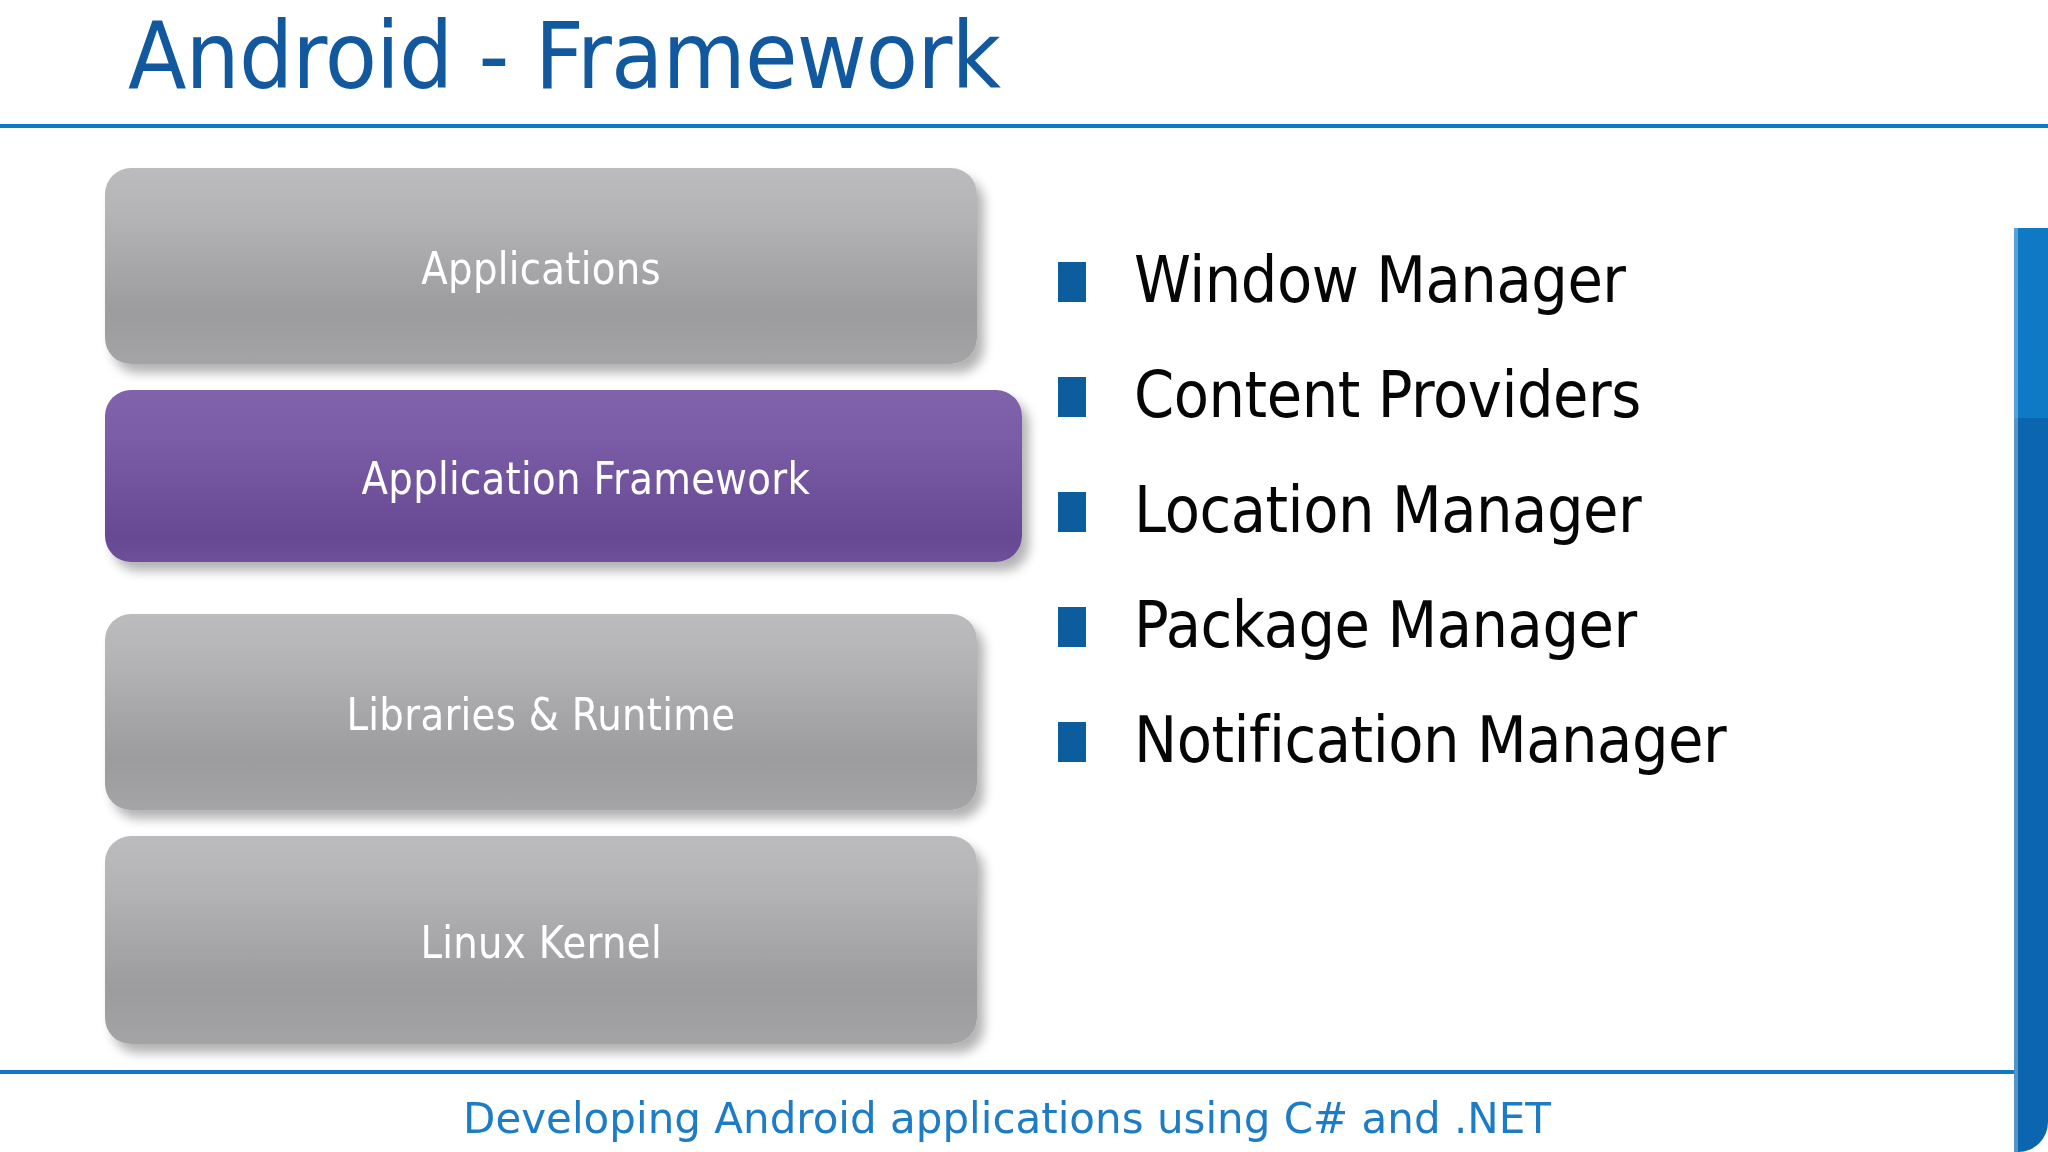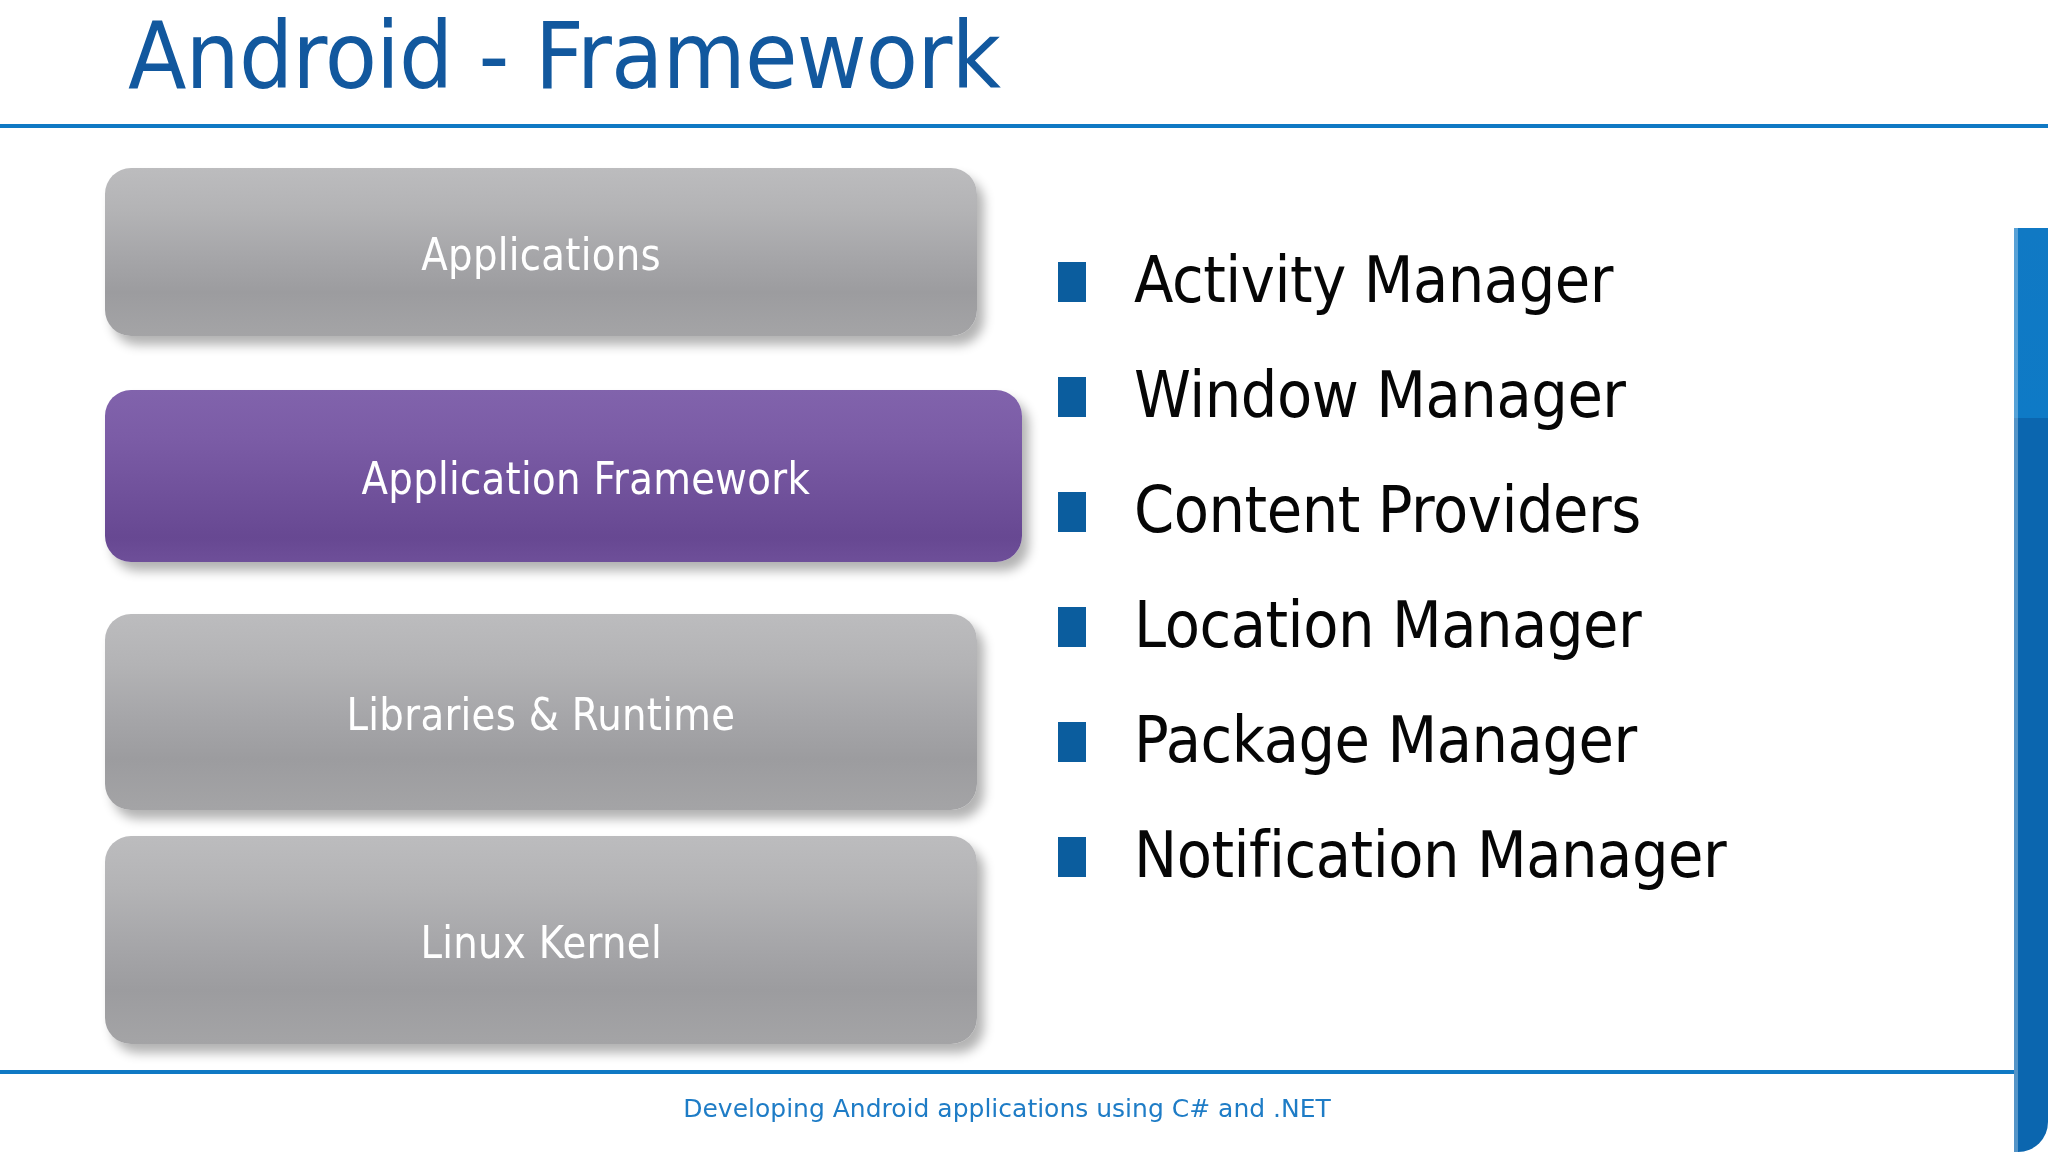--- a/index.html
+++ b/index.html
@@ -83,21 +83,21 @@
     font-family: "DejaVu Sans", sans-serif;
     font-size: 44px;
     font-weight: 400;
     color: #ffffff;
     white-space: nowrap;
     transform: scaleX(0.88);
     letter-spacing: 0.3px;
     position: relative;
     top: 2px;
   }
-  #box-0 { top: 0px;   height: 168px; }
+  #box-0 { top: 0px;   height: 196px; }
   #box-1 { top: 222px; height: 172px; padding-left: 45px; }
   #box-2 { top: 446px; height: 196px; }
   #box-3 { top: 668px; height: 208px; }
 
   
   #bullets {
     position: absolute;
     left: 1058px;
     top: 222px;
     width: 900px;
@@ -164,21 +164,21 @@
     height: 4px;
     background: #1079C4;
   }
   #footer-text {
     position: absolute;
     left: 0;
     top: 1094px;
     width: 2014px;
     text-align: center;
     font-family: "DejaVu Sans", sans-serif;
-    font-size: 25px;
+    font-size: 42px;
     font-weight: 400;
     color: #1E7CC6;
     white-space: nowrap;
   }
 </style>
 </head>
 <body>
 
 <div id="slide">
 
@@ -201,24 +201,20 @@
     </div>
 
     <div class="layer-box gray" id="box-3">
       <span class="layer-label">Linux Kernel</span>
     </div>
 
   </div>
 
   <div id="bullets">
 
-    <div class="bullet-row">
-      <span class="bullet-marker"></span>
-      <span class="bullet-text">Activity Manager</span>
-    </div>
 
     <div class="bullet-row">
       <span class="bullet-marker"></span>
       <span class="bullet-text">Window Manager</span>
     </div>
 
     <div class="bullet-row">
       <span class="bullet-marker"></span>
       <span class="bullet-text">Content Providers</span>
     </div>

